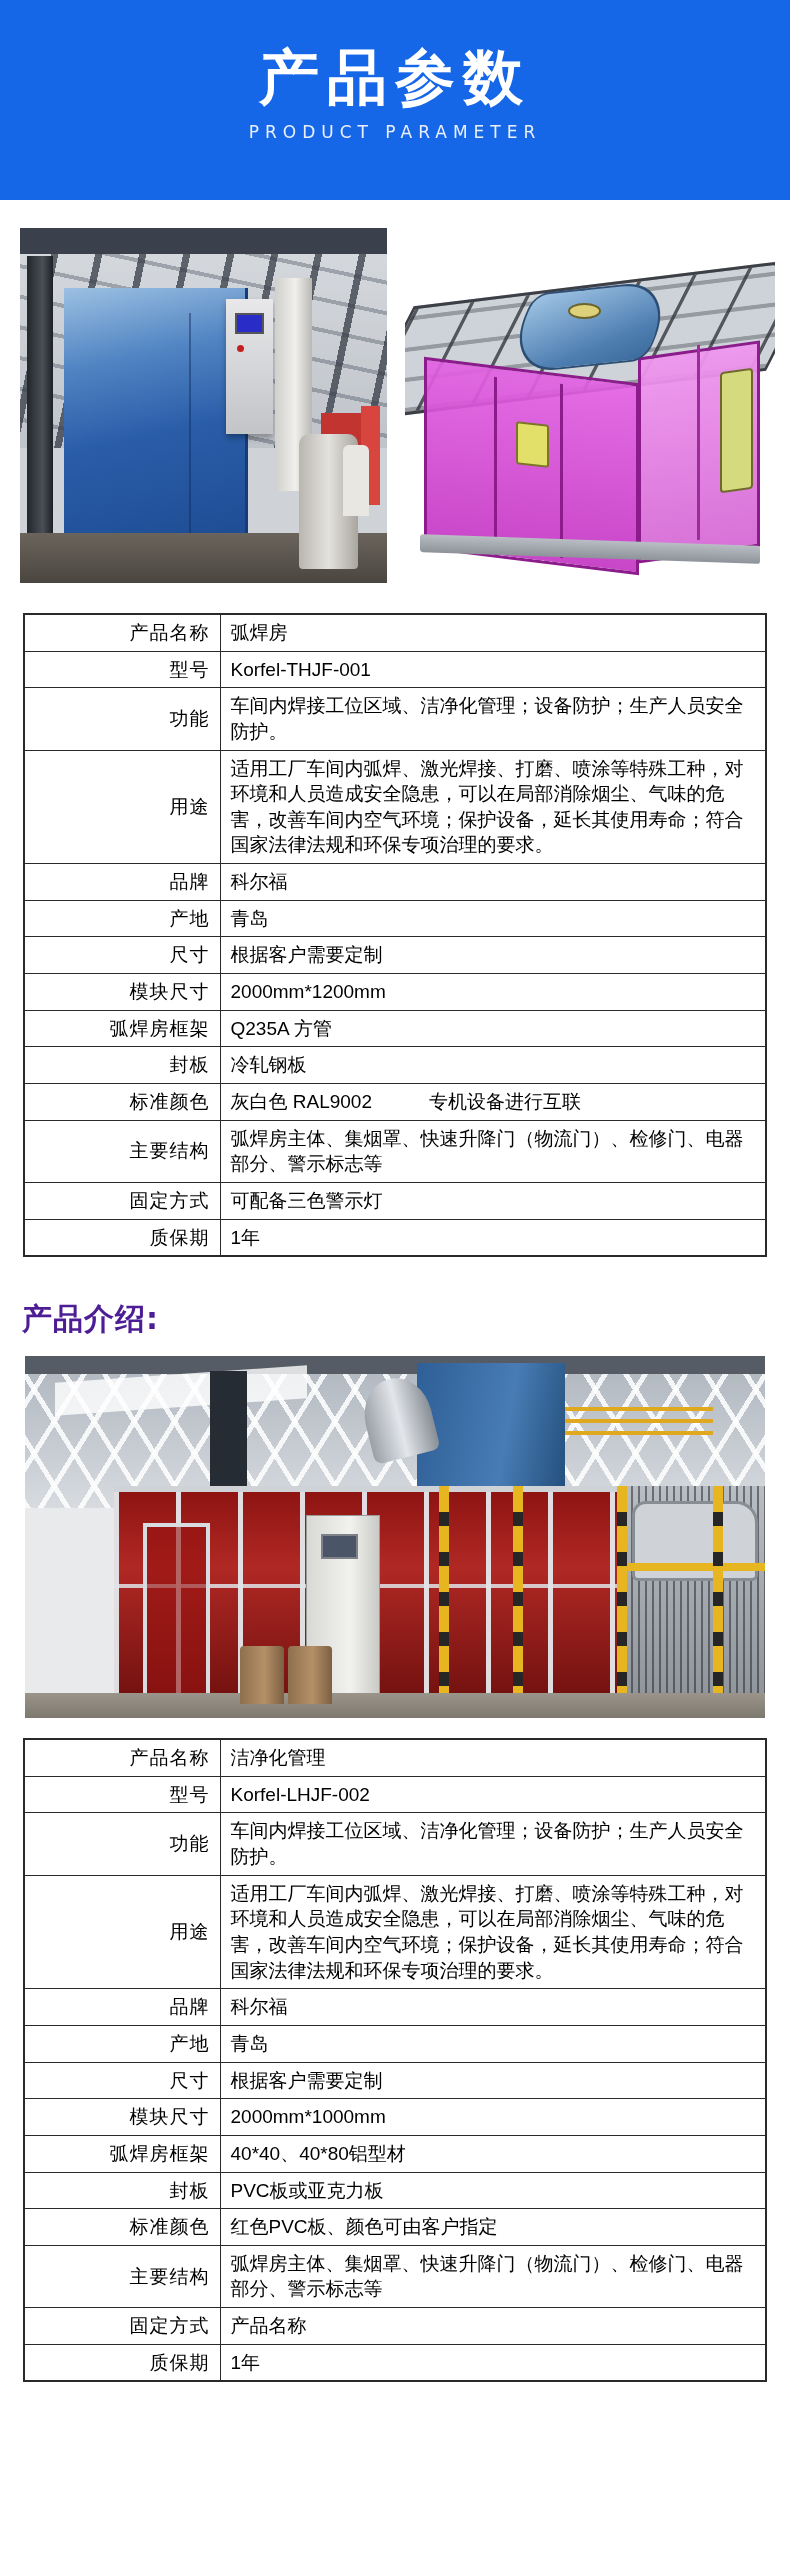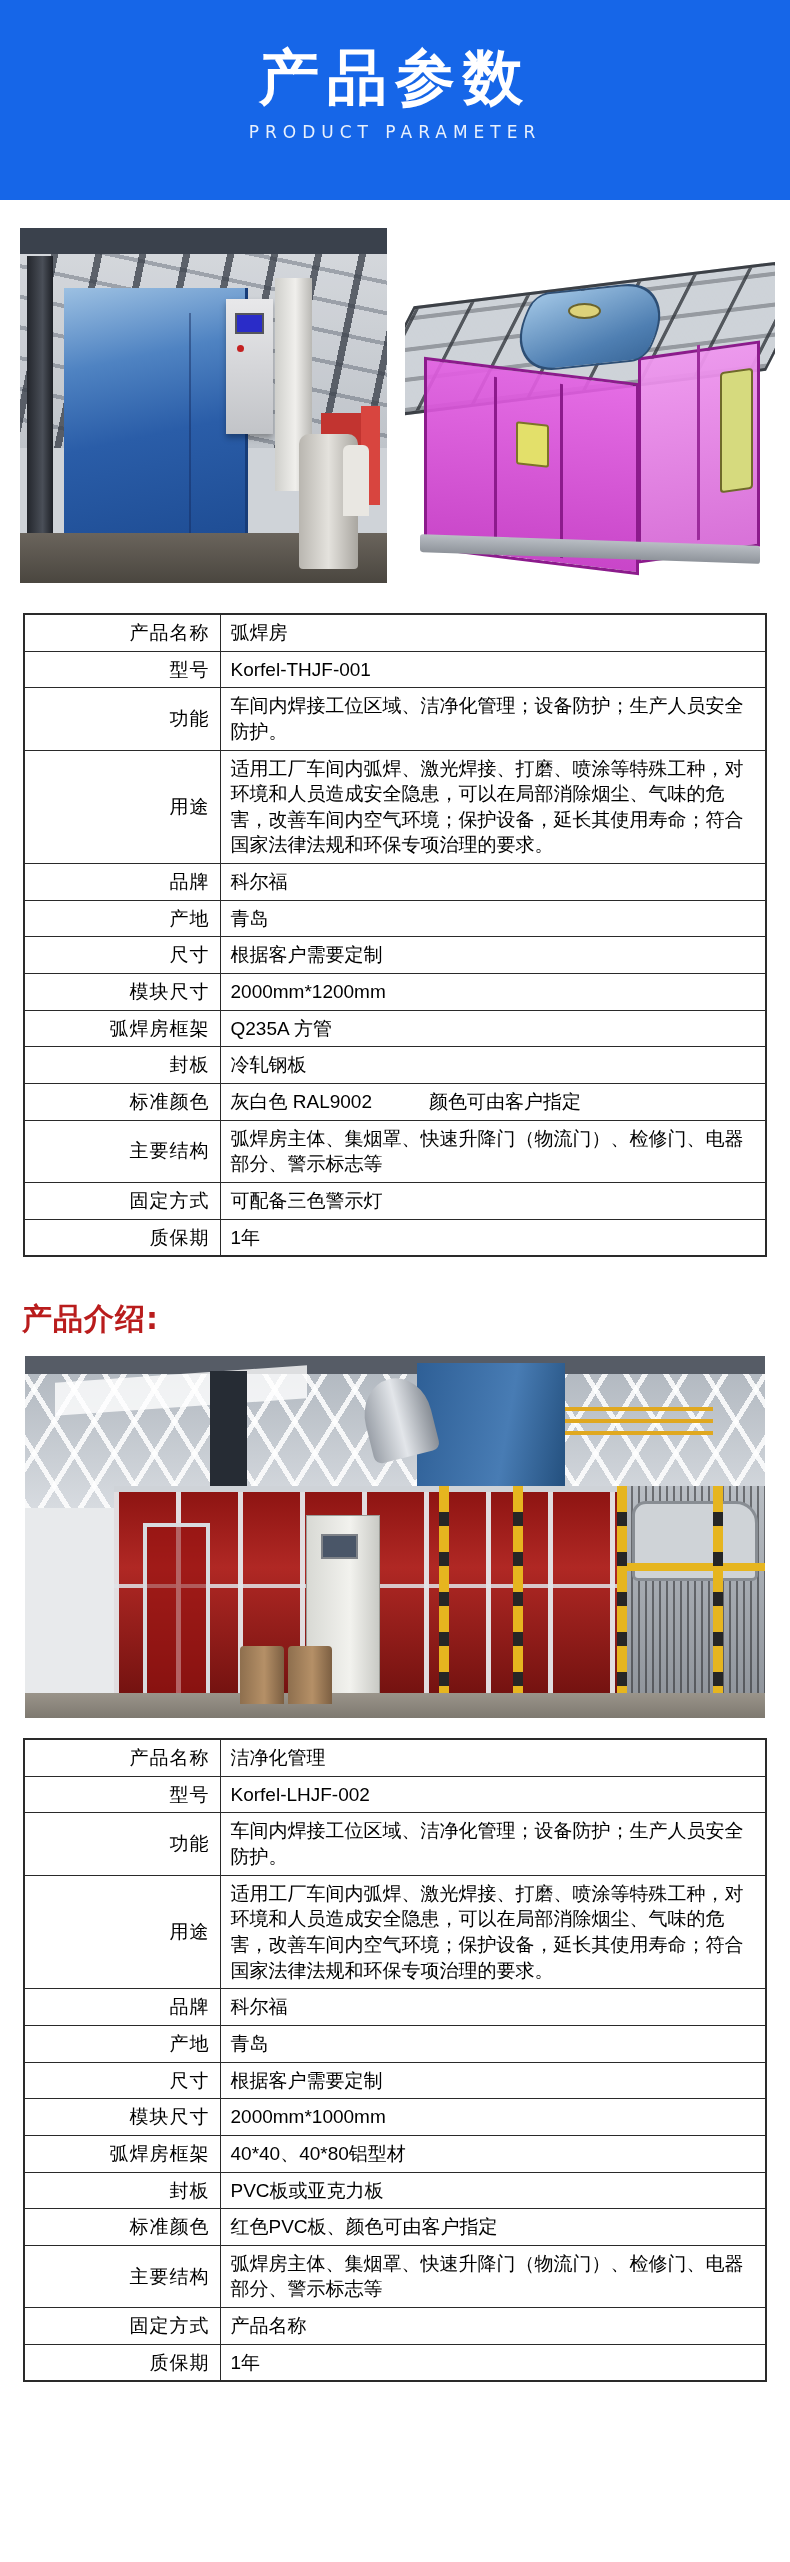--- a/index.html
+++ b/index.html
@@ -85,21 +85,21 @@
 
   
   .tbl-wrap { margin:30px 23px 0 23px; }
   table.params { width:100%; border-collapse:collapse; border:2px solid #2a2a2a; table-layout:fixed; }
   table.params td { border:1px solid #2a2a2a; padding:5px 10px; font-size:19px; line-height:1.35; vertical-align:middle; }
   td.lbl { width:196px; letter-spacing:1px;text-align:right; }
   td.val { font-family:Liberation Sans, sans-serif; }
 
   
   .intro { margin:42px 22px 0 22px; }
-  .intro-h { font-size:30px; font-weight:700; color:#b91c1c; letter-spacing:1px; }
+  .intro-h { font-size:30px; font-weight:700; color:#4c1d95; letter-spacing:1px; }
   .intro-p { margin-top:16px; font-size:23px; line-height:29px; color:#2e2e2e; text-align:justify; }
 
   
   .photo2-wrap { margin:16px 25px 0 25px; }
   .photo2 { position:relative; overflow:hidden; width:740px; height:362px; background:#e8eaec; }
   .photo2 * { position:absolute; }
   .p2-roof { left:0; top:0; width:100%; height:42%;
     background:
       repeating-linear-gradient(58deg, rgba(255,255,255,.85) 0 5px, rgba(154,162,172,0) 5px 34px),
       repeating-linear-gradient(-58deg, rgba(255,255,255,.85) 0 5px, rgba(154,162,172,0) 5px 34px),
@@ -213,21 +213,21 @@
       <tr>
           <td class="lbl">弧焊房框架</td>
           <td class="val">Q235A 方管</td>
         </tr>
       <tr>
           <td class="lbl">封板</td>
           <td class="val">冷轧钢板</td>
         </tr>
       <tr>
           <td class="lbl">标准颜色</td>
-          <td class="val">灰白色 RAL9002　　　颜色可由客户指定</td>
+          <td class="val">灰白色 RAL9002　　　专机设备进行互联</td>
         </tr>
       <tr>
           <td class="lbl">主要结构</td>
           <td class="val">弧焊房主体、集烟罩、快速升降门（物流门）、检修门、电器部分、警示标志等</td>
         </tr>
       <tr>
           <td class="lbl">固定方式</td>
           <td class="val">可配备三色警示灯</td>
         </tr>
       <tr>

